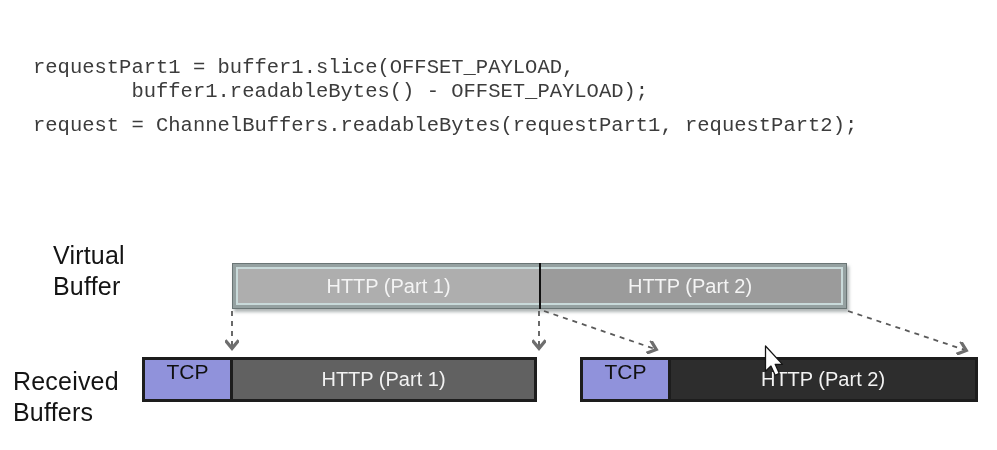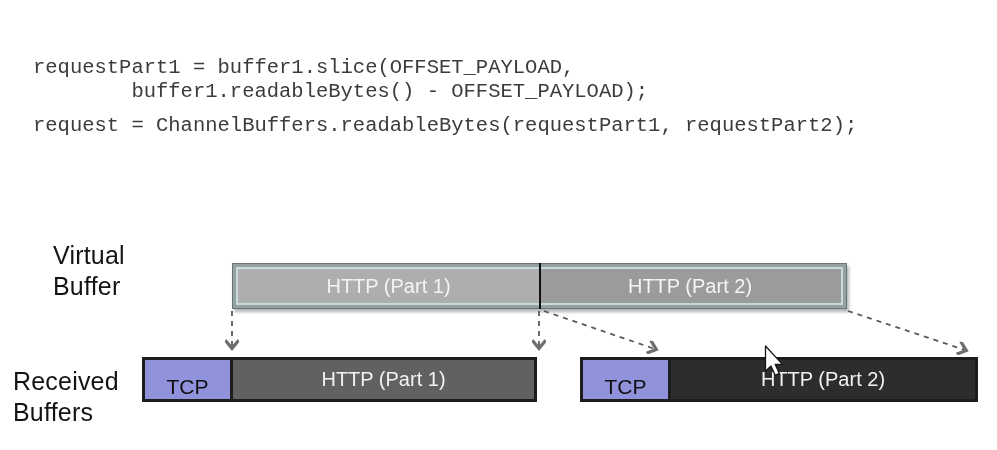--- a/index.html
+++ b/index.html
@@ -28,21 +28,21 @@
         color:#f4f4f4;font-size:20px;}
   #vseg1{width:301px;}
   #vseg2{flex:1;}
   #vdivider{position:absolute;left:539px;top:263px;width:2px;height:46px;background:#101010;}
 
   
   .rbuffer{position:absolute;top:357px;height:45px;box-sizing:border-box;
            border:3px solid #1d1d1d;display:flex;}
   #rbuffer1{left:142px;width:395px;}
   #rbuffer2{left:580px;width:398px;}
-  .tcp-seg{width:85px;display:flex;align-items:flex-end;justify-content:center;
+  .tcp-seg{width:85px;display:flex;align-items:flex-start;justify-content:center;
            border-right:3px solid #1d1d1d;color:#101010;font-size:21px;}
   .http-seg{flex:1;display:flex;align-items:center;justify-content:center;
             color:#f2f2f2;font-size:20px;}
 
   
   #overlay{position:absolute;left:0;top:0;width:997px;height:450px;pointer-events:none;}
   .dash{stroke:#5a5a5a;stroke-width:1.8;fill:none;stroke-dasharray:5 5;}
 </style>
 </head>
 <body>

